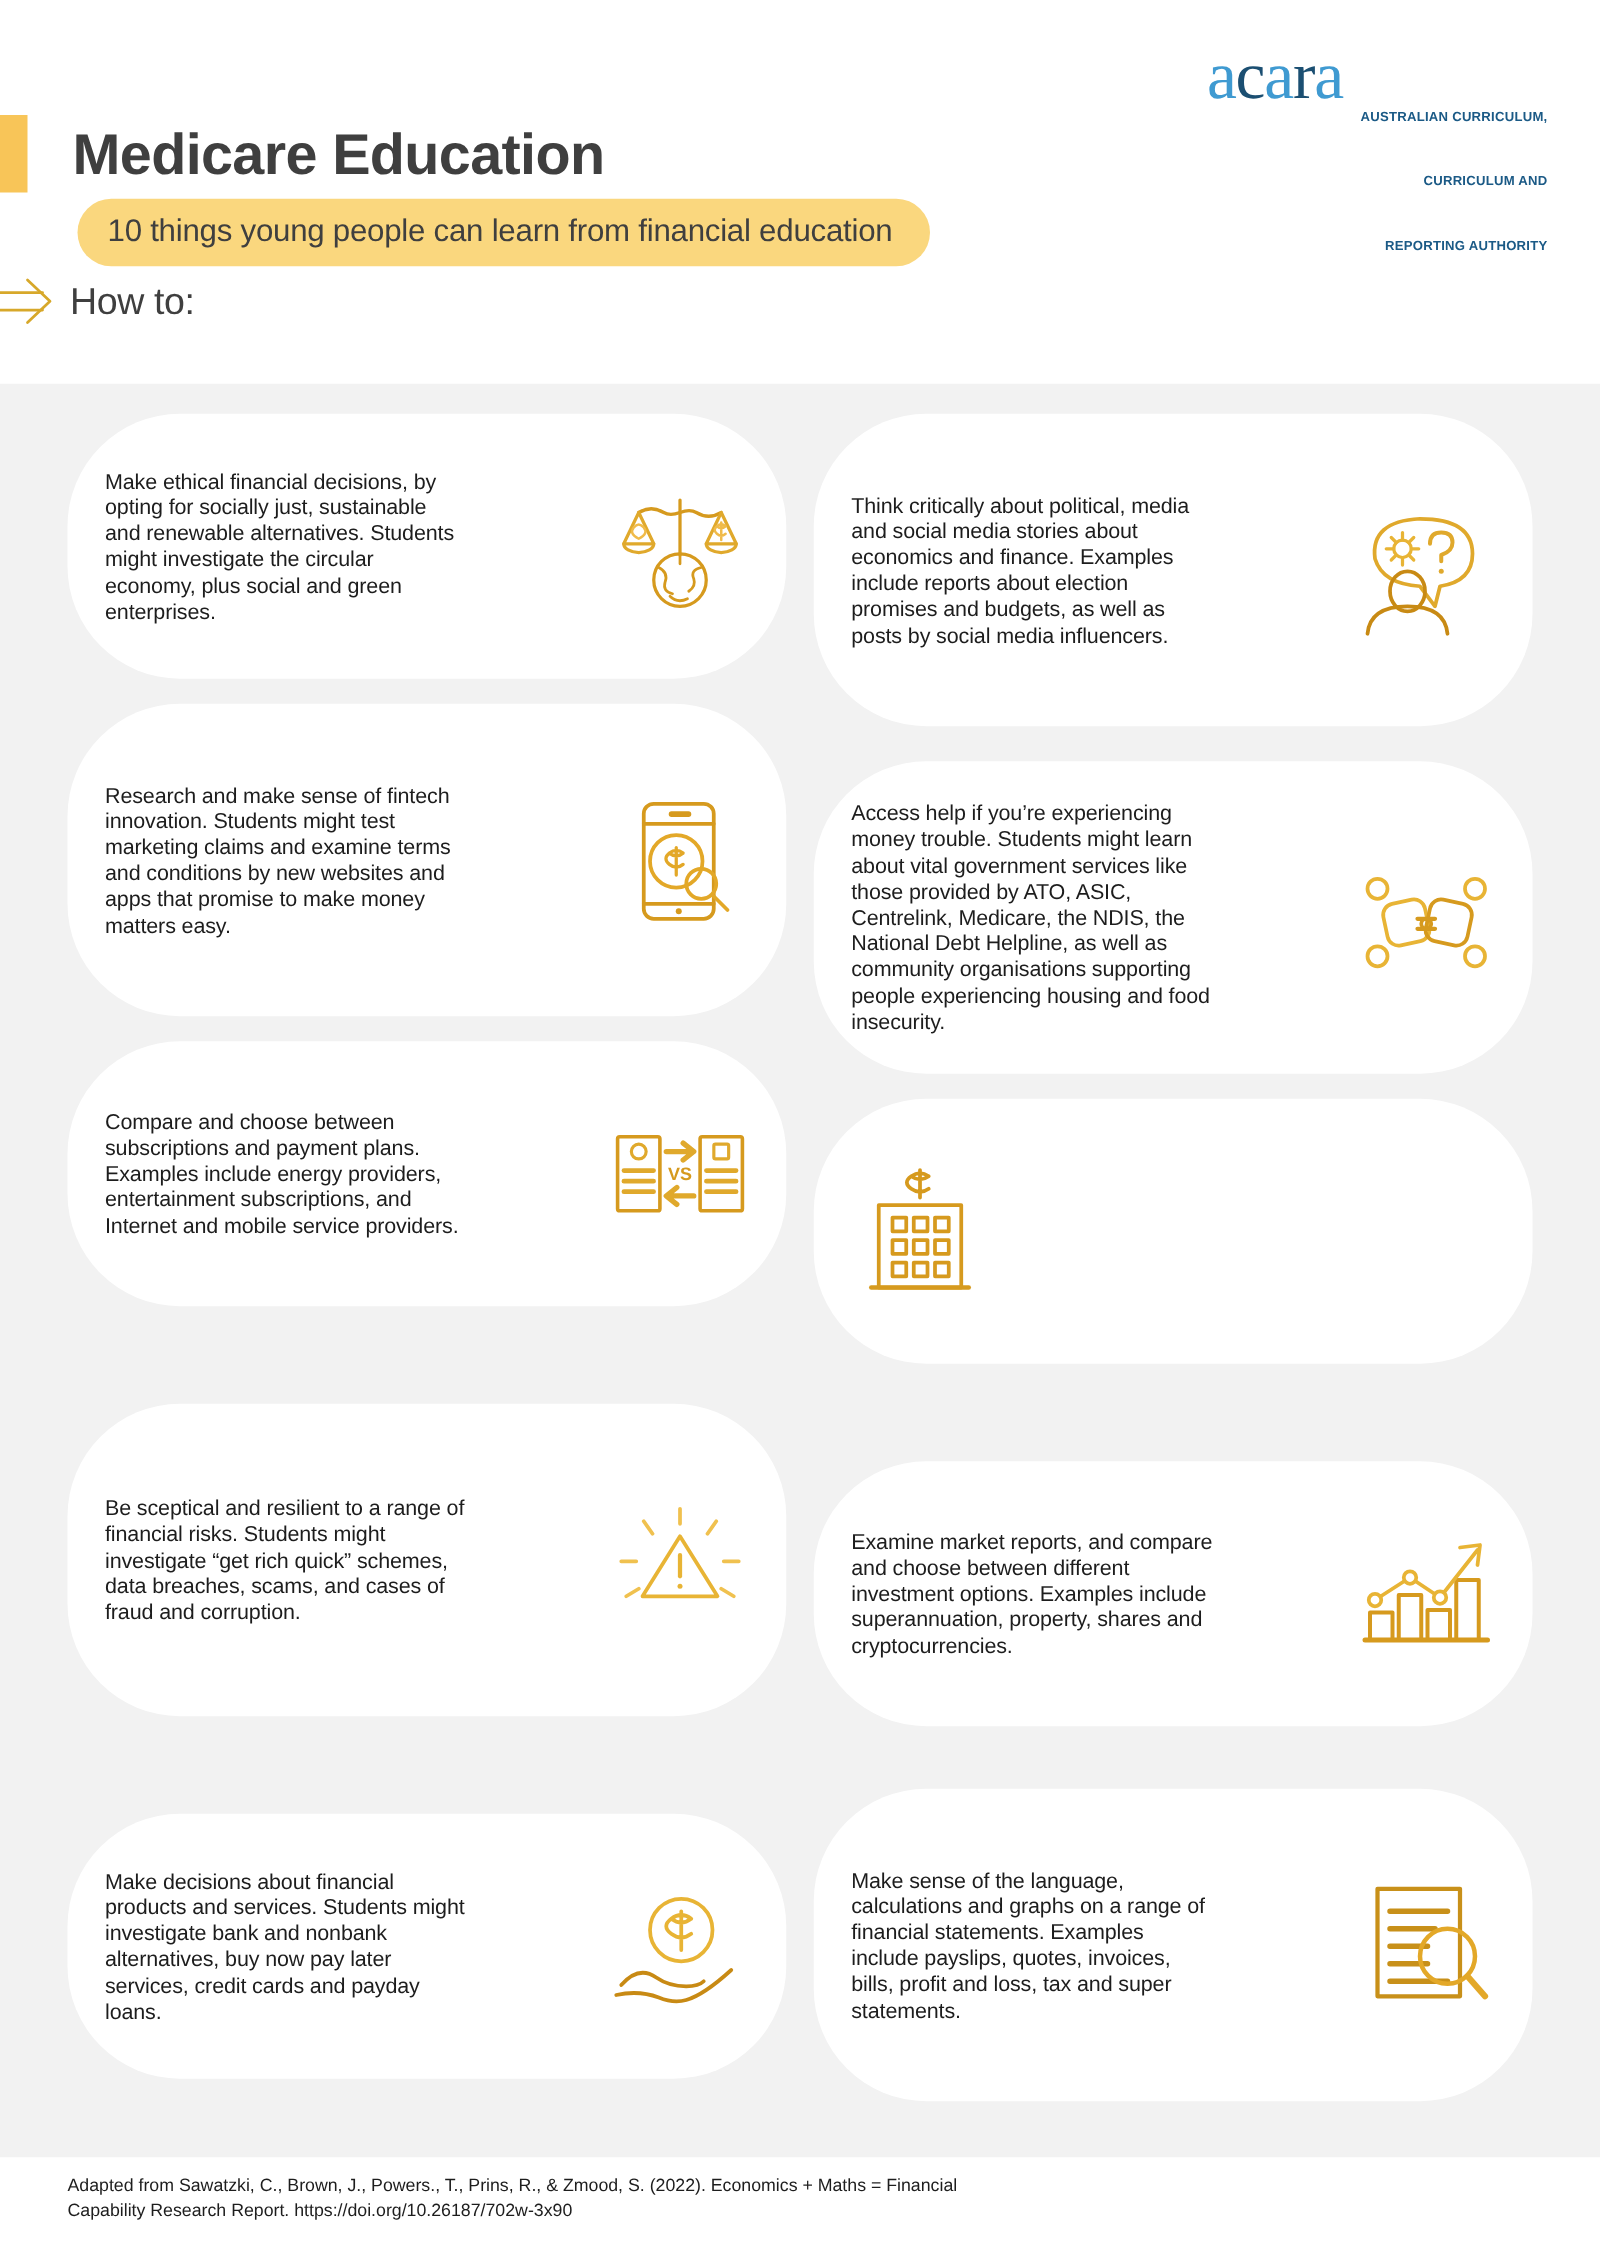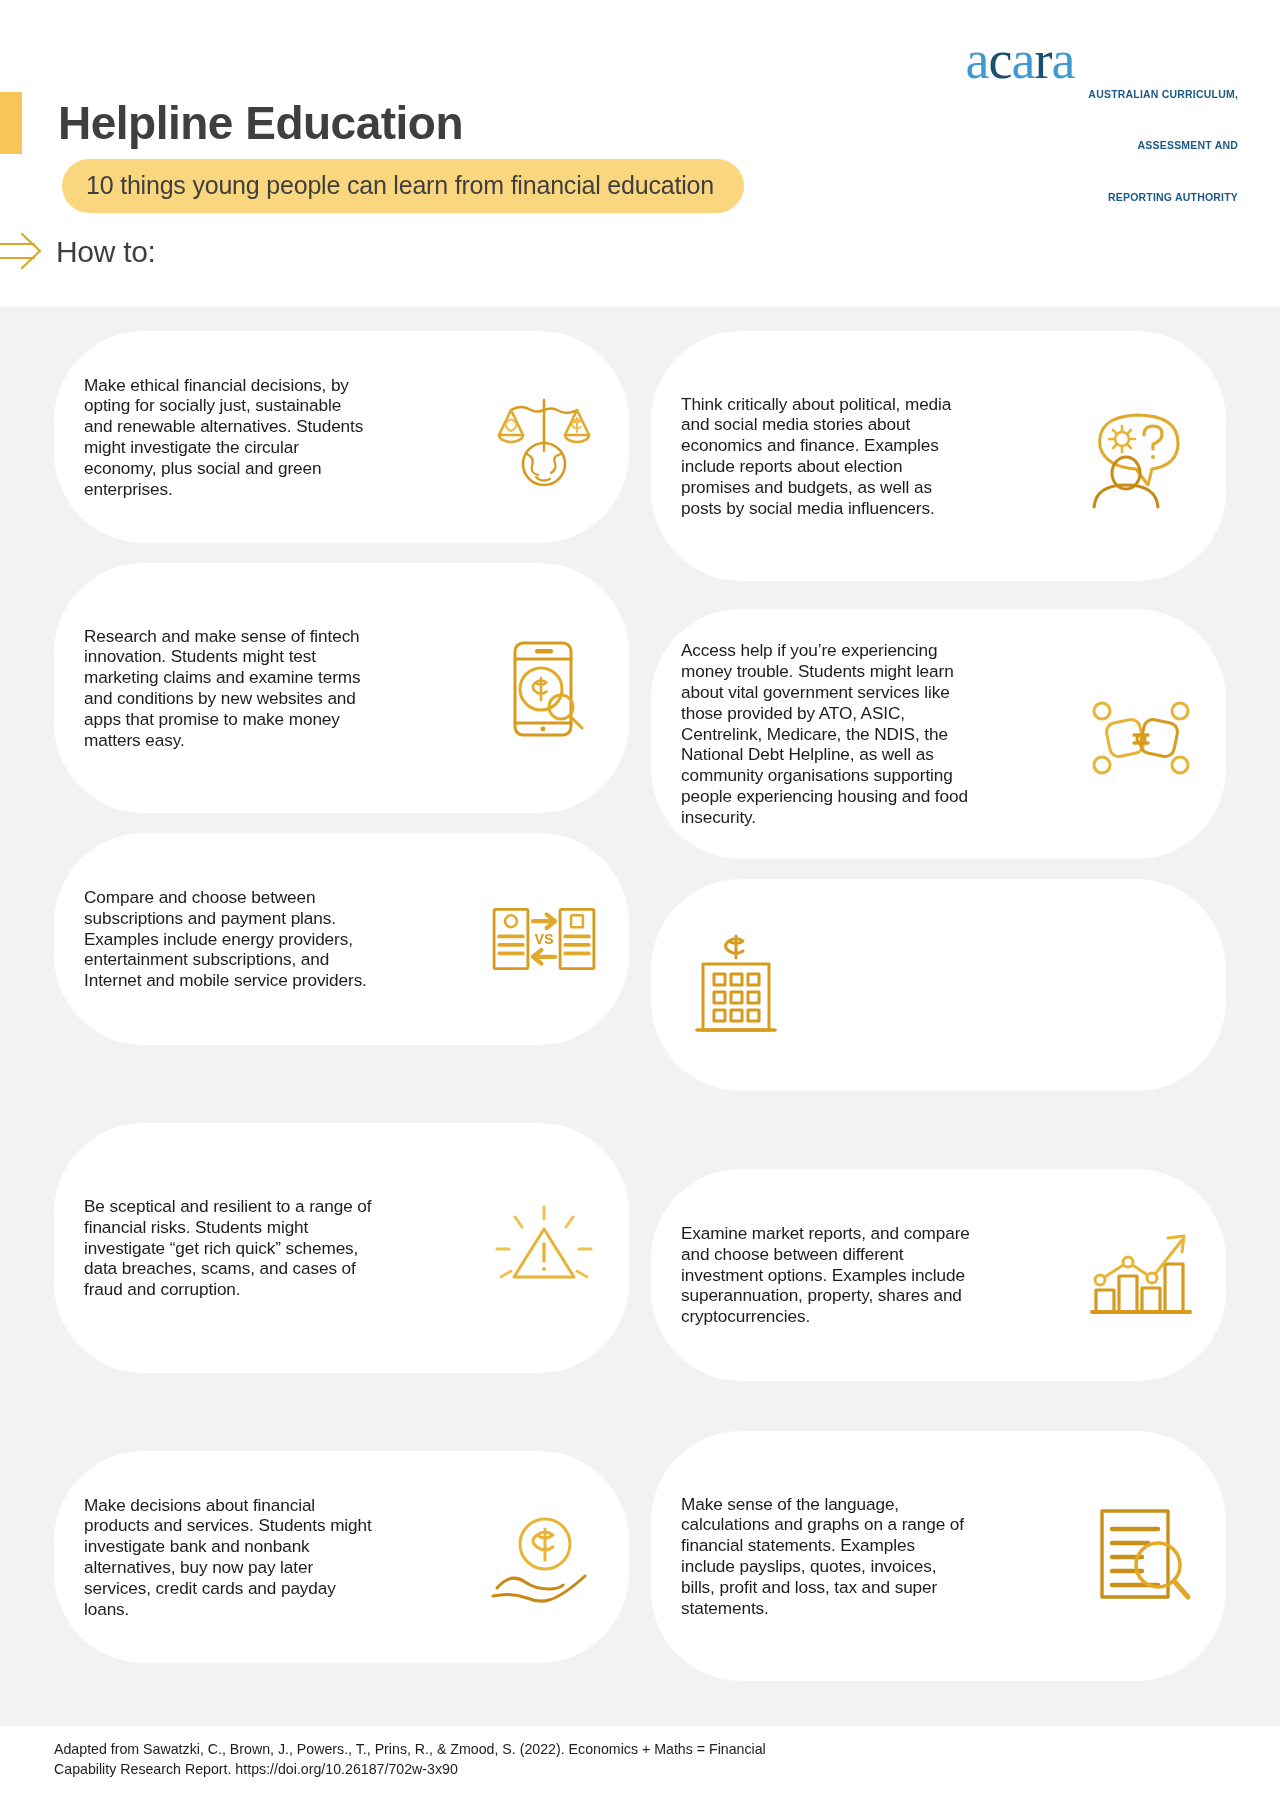--- a/index.html
+++ b/index.html
@@ -81,21 +81,21 @@
     border-radius: 30px;
     padding: 12px 30px 13px 24px;
     font-size: 25px;
     font-weight: normal;
     color: #3f3f3f;
     letter-spacing: -0.2px;
   }
 
   .howto-row {
     position: absolute;
-    top: 232px;
+    top: 222px;
     left: 0;
     display: flex;
     align-items: center;
   }
   .arrow-icon { width: 56px; height: 40px; margin-left: -6px; }
   .howto-label {
     font-size: 30px;
     color: #3f3f3f;
     margin-left: 6px;
     letter-spacing: -0.3px;
@@ -173,28 +173,28 @@
 <body>
 
 <div class="page">
 
   <div class="header">
 
     <div class="logo-wrap">
       <div class="logo-word"><span class="lt">a</span>c<span class="lt">a</span>r<span class="lt">a</span></div>
       <div class="logo-tag">
         <div>AUSTRALIAN CURRICULUM,</div>
-        <div>ASSESSMENT AND</div>
+        <div>CURRICULUM AND</div>
         <div>REPORTING AUTHORITY</div>
       </div>
     </div>
 
     <div class="title-row">
       <div class="title-bar"></div>
-      <div class="main-title">Helpline Education</div>
+      <div class="main-title">Medicare Education</div>
     </div>
 
     <div class="subtitle-pill">10 things young people can learn from financial education</div>
 
     <div class="howto-row">
       <span class="arrow-icon">
         <svg viewBox="0 0 56 40" fill="none" stroke="#d7a82a" stroke-width="2.2" stroke-linecap="round" stroke-linejoin="round">
           <path d="M2 12 L40 12"></path>
           <path d="M2 26 L40 26"></path>
           <path d="M28 2 L46 19 L28 36"></path>

